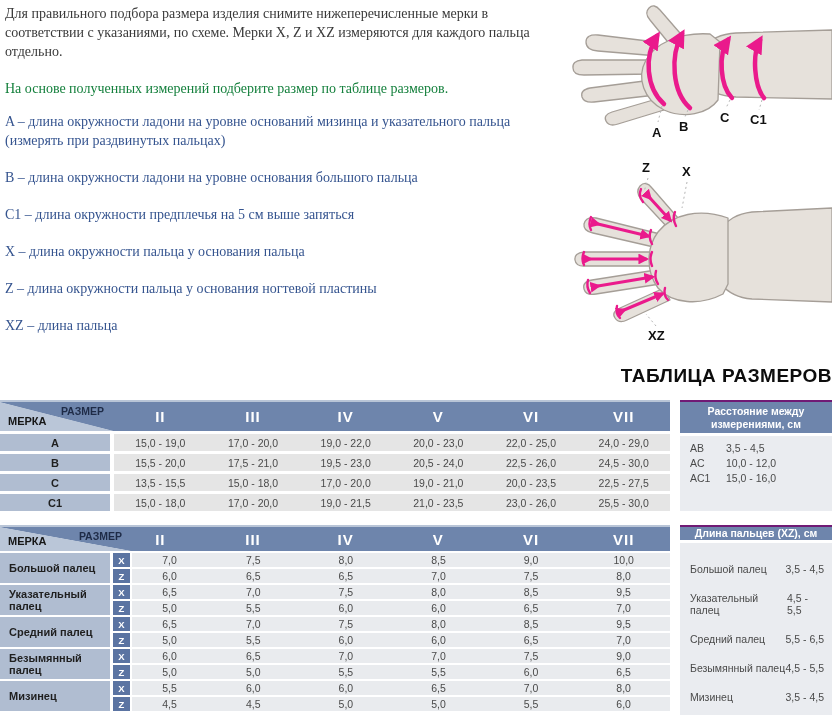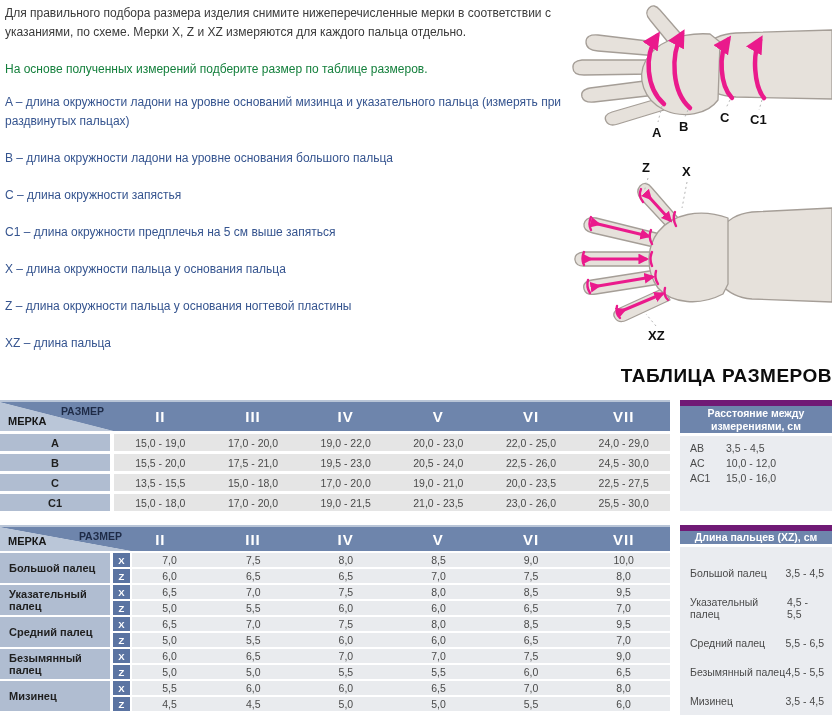--- a/index.html
+++ b/index.html
@@ -5,21 +5,21 @@
   * { box-sizing: border-box; margin: 0; padding: 0; }
   html,body { width:832px; height:715px; }
   body {
     position: relative;
     font-family: "Liberation Sans", sans-serif;
     background: #ffffff;
     overflow: hidden;
     color:#3a3a3a;
   }
   
-  .textcol { position:absolute; left:5px; top:4px; width:558px; font-size:12px; line-height:19px; }
+  .textcol { position:absolute; left:5px; top:4px; width:558px; font-size:14px; line-height:19px;font-family:Liberation Serif, serif; }
   .textcol .p1 { margin-bottom:18px; color:#3a3a3a; }
   .textcol .p2 { margin-bottom:14px; color:#15803d; }
   .def { margin-bottom:18px; color:#35548f; }
   
   .d1 { position:absolute; left:560px; top:0; width:272px; height:150px; }
   .d2 { position:absolute; left:560px; top:156px; width:272px; height:194px; }
   svg text { font-family:"Liberation Sans", sans-serif; }
   
   .size-title { position:absolute; top:365px; left:0; width:100%; text-align:right;
     font-size:19px; font-weight:bold; letter-spacing:.5px; color:#0d0d0d; }
@@ -52,41 +52,40 @@
   .t2 .frow { display:flex; height:14px; }
   .t2 .frow + .frow { margin-top:2px; }
   .t2 .badge { width:17px; margin-right:2px; background:#5b74a2; color:#fff;
     font-size:9.5px; font-weight:bold; display:flex; align-items:center; justify-content:center; }
   .t2 .rdata { flex:1; background:#e9ebee; display:flex; align-items:center; }
   .t2 .cell:first-child { flex:.81; }
   
   .panel { position:absolute; left:680px; width:152px; display:flex; flex-direction:column; }
   .p1p { top:400px; height:111px; }
   .p2p { top:525px; height:186px; }
-  .phead { background:#6e85ac; border-top:6px solid #701a75; color:#fff; font-weight:bold;
+  .phead { background:#6e85ac; border-top:2px solid #701a75; color:#fff; font-weight:bold;
     font-size:10.5px; text-align:center; display:flex; align-items:center; justify-content:center;
     line-height:13px; padding:0 6px; }
   .p1p .phead { height:33px; }
   .p2p .phead { height:26px; }
   .pbody { margin-top:3px; background:#eaecf0; flex:1; font-size:10.5px; color:#4a4a4a; }
   .p1p .pbody { padding:5px 10px 8px 10px; }
   .p1p .prow { display:flex; line-height:15px; }
   .p1p .prow .pl { width:36px; }
   .p2p .pbody { padding:20px 8px 0 10px; }
   .p2p .prow { display:flex; justify-content:space-between; margin-bottom:17px; line-height:12px; }
 </style>
 </head>
 <body>
 
 <div class="textcol">
   <p class="p1">Для правильного подбора размера изделия снимите нижеперечисленные мерки в соответствии с указаниями, по схеме. Мерки X, Z и XZ измеряются для каждого пальца отдельно.</p>
   <p class="p2">На основе полученных измерений подберите размер по таблице размеров.</p>
   <div class="def">A – длина окружности ладони на уровне оснований мизинца и указательного пальца (измерять при раздвинутых пальцах)</div>
   <div class="def">B – длина окружности ладони на уровне основания большого пальца</div>
-  <div class="def">C – длина окружности запястья</div>
   <div class="def">C1 – длина окружности предплечья на 5 см выше запяться</div>
   <div class="def">X – длина окружности пальца у основания пальца</div>
   <div class="def">Z – длина окружности пальца у основания ногтевой пластины</div>
   <div class="def">XZ – длина пальца</div>
 </div>
 
 <div class="d1">
 <svg viewBox="0 0 272 150" width="272" height="150">
   <defs>
     <marker id="arr" viewBox="0 0 10 10" refX="7" refY="5" markerWidth="4" markerHeight="4" orient="auto">

